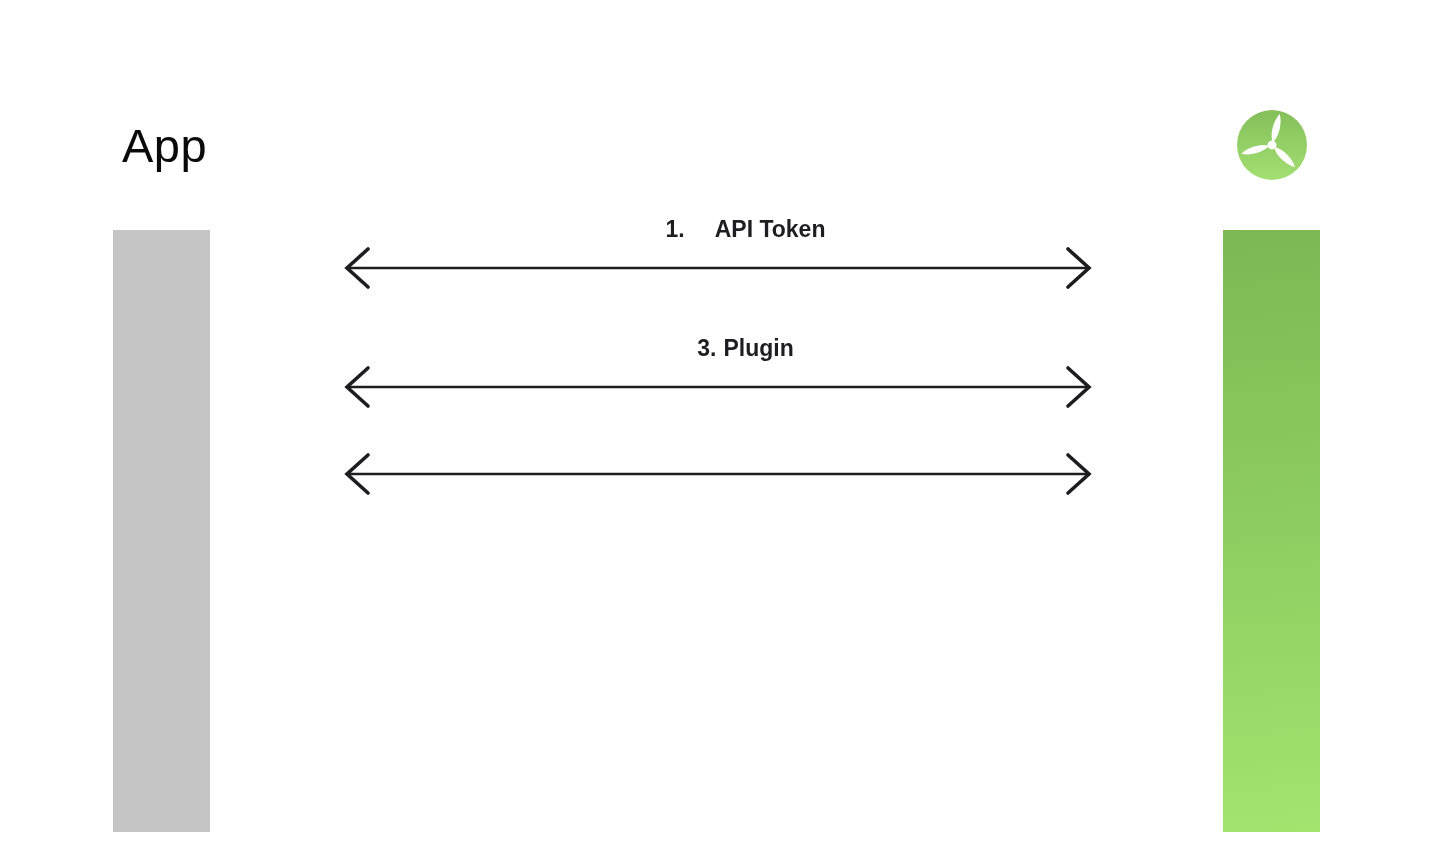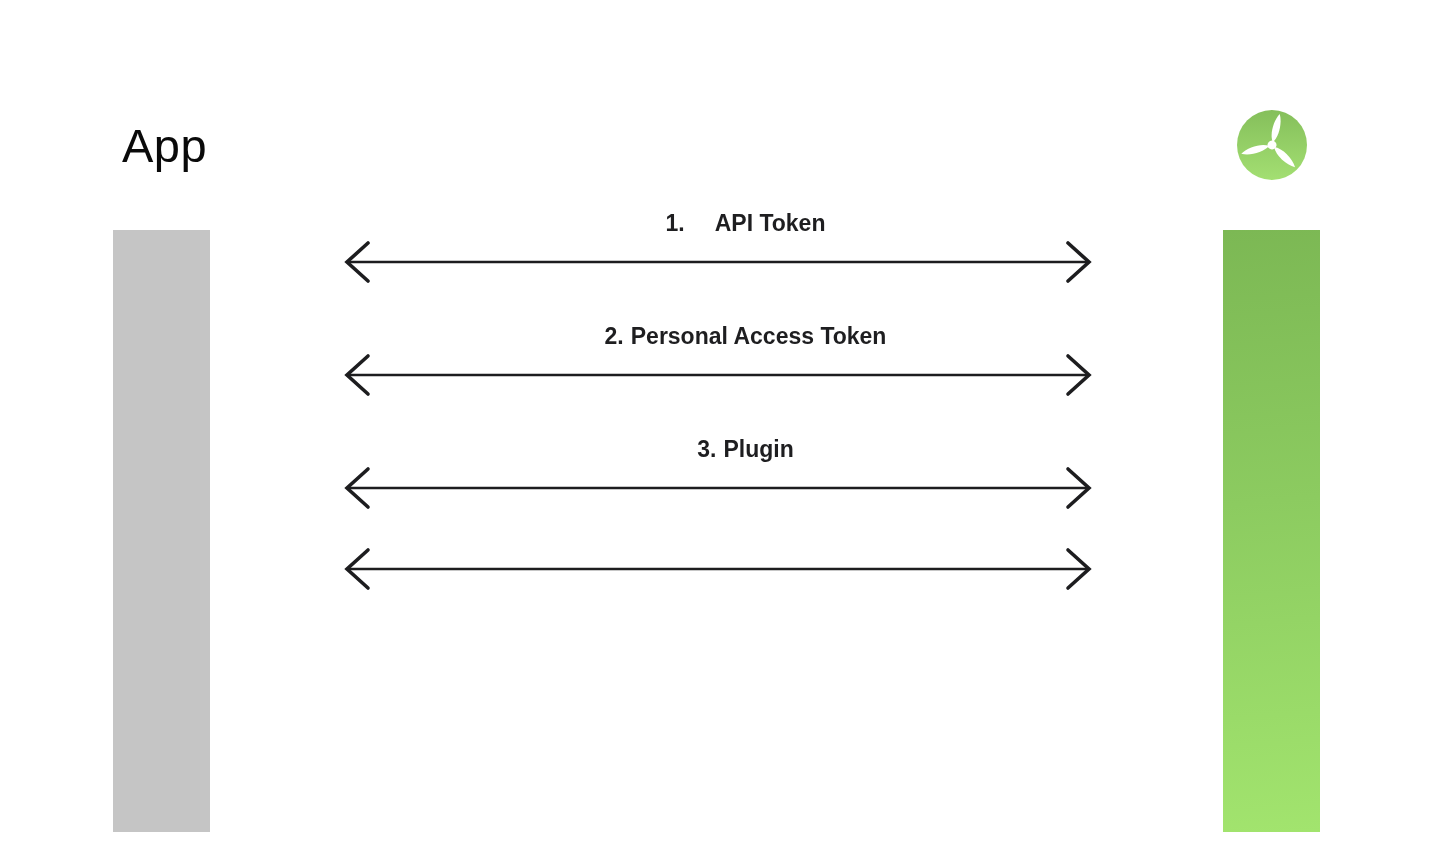--- a/index.html
+++ b/index.html
@@ -35,21 +35,21 @@
   .bar-left  { left: 113px;  background: #c5c5c5; }
   .bar-right { left: 1223px; background: linear-gradient(175deg, #7cb854 0%, #8ccb60 45%, #a2e46e 100%); }
 
   .connections {
     position: absolute;
     left: 343px;
     top: 208px;
     width: 750px;
   }
 
-  .conn-row { height: 113px; }
+  .conn-row { height: 113px; margin-top: 6px; }
 
   .conn-label {
     height: 32px;
     line-height: 30px;
     text-align: center;
     padding-left: 55px;
     font-size: 23px;
     font-weight: 700;
     color: #1e1e20;
     white-space: nowrap;
@@ -94,30 +94,20 @@
       <div class="conn-label">
         <span class="conn-num wide">1.</span><span class="conn-text">API Token</span>
       </div>
       <svg class="conn-arrow" viewBox="0 0 750 44" fill="none">
         <line x1="4" y1="22" x2="746" y2="22" stroke="#1d1d1f" stroke-width="2.6"></line>
         <polyline points="25,3 4,22 25,41" stroke="#1d1d1f" stroke-width="3.6" stroke-linecap="round" stroke-linejoin="miter" fill="none"></polyline>
         <polyline points="725,3 746,22 725,41" stroke="#1d1d1f" stroke-width="3.6" stroke-linecap="round" stroke-linejoin="miter" fill="none"></polyline>
       </svg>
     </div>
 
-    <div class="conn-row">
-      <div class="conn-label">
-        <span class="conn-num">2.</span><span class="conn-text">Personal Access Token</span>
-      </div>
-      <svg class="conn-arrow" viewBox="0 0 750 44" fill="none">
-        <line x1="4" y1="22" x2="746" y2="22" stroke="#1d1d1f" stroke-width="2.6"></line>
-        <polyline points="25,3 4,22 25,41" stroke="#1d1d1f" stroke-width="3.6" stroke-linecap="round" stroke-linejoin="miter" fill="none"></polyline>
-        <polyline points="725,3 746,22 725,41" stroke="#1d1d1f" stroke-width="3.6" stroke-linecap="round" stroke-linejoin="miter" fill="none"></polyline>
-      </svg>
-    </div>
 
     <div class="conn-row">
       <div class="conn-label">
         <span class="conn-num">3.</span><span class="conn-text">Plugin</span>
       </div>
       <svg class="conn-arrow" viewBox="0 0 750 44" fill="none">
         <line x1="4" y1="22" x2="746" y2="22" stroke="#1d1d1f" stroke-width="2.6"></line>
         <polyline points="25,3 4,22 25,41" stroke="#1d1d1f" stroke-width="3.6" stroke-linecap="round" stroke-linejoin="miter" fill="none"></polyline>
         <polyline points="725,3 746,22 725,41" stroke="#1d1d1f" stroke-width="3.6" stroke-linecap="round" stroke-linejoin="miter" fill="none"></polyline>
       </svg>

